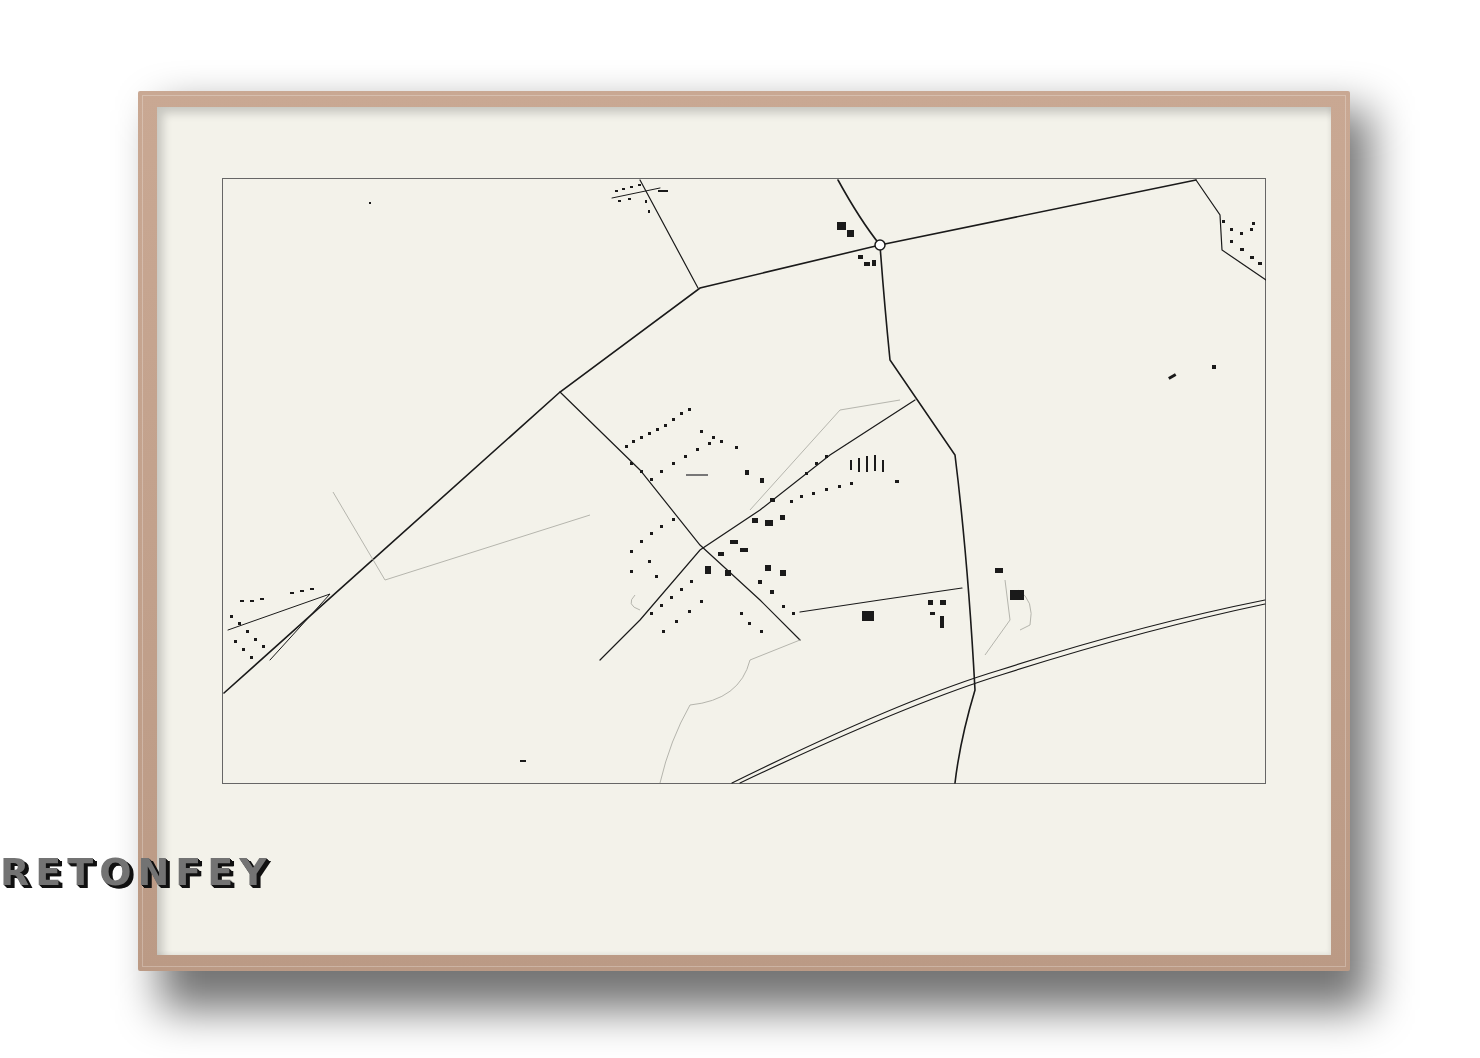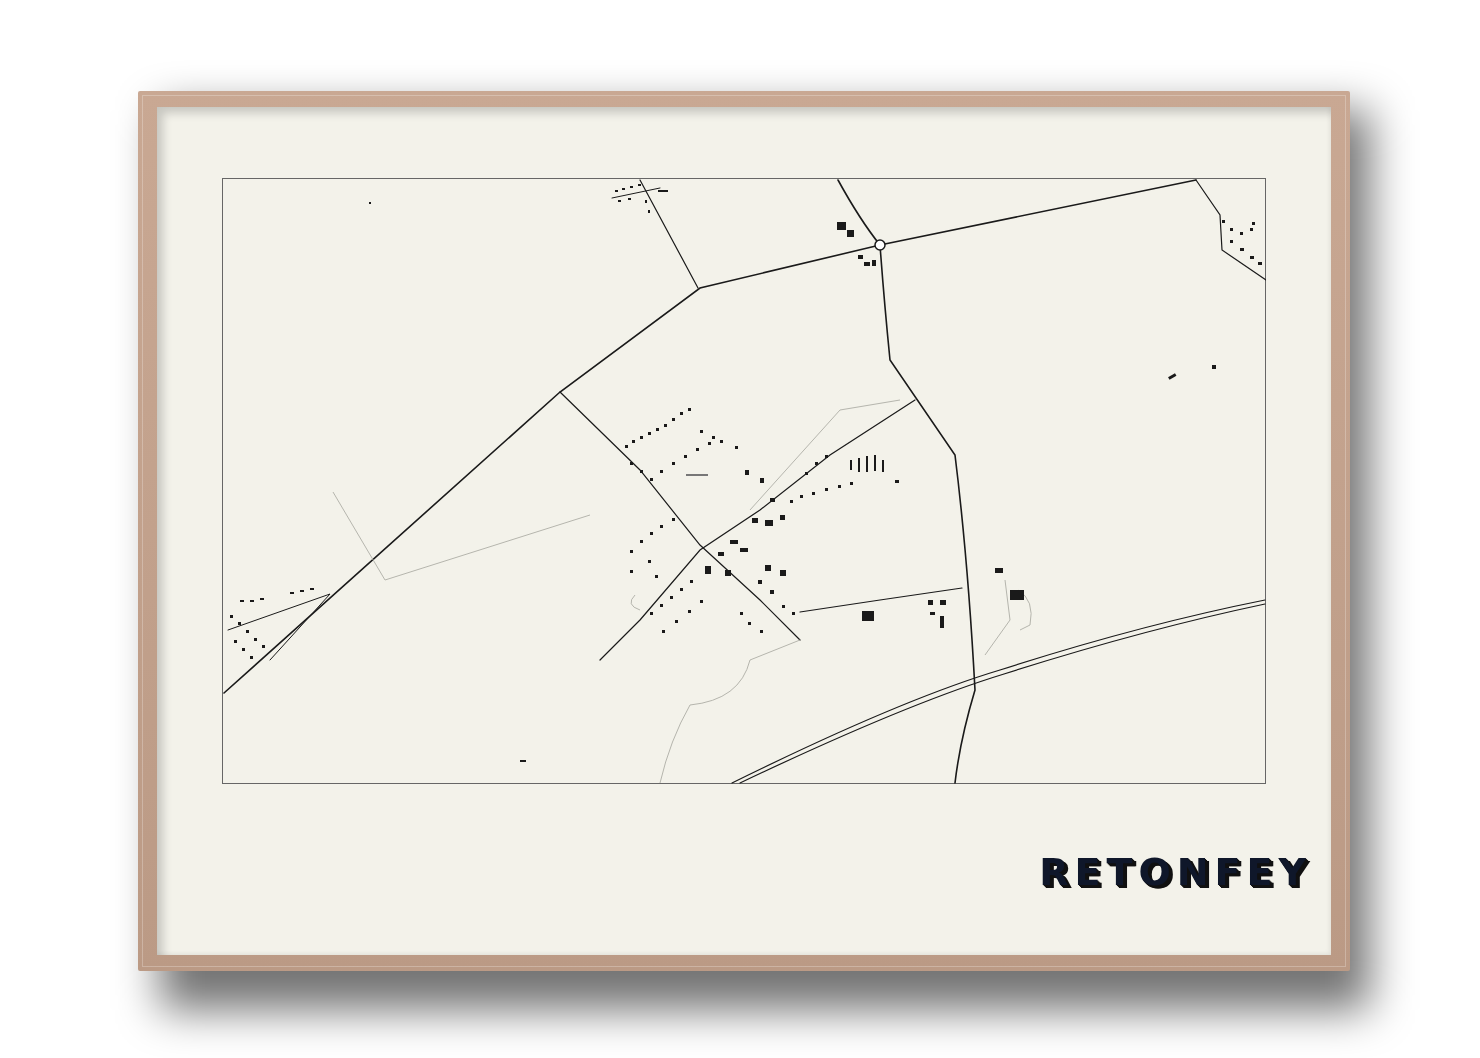--- a/index.html
+++ b/index.html
@@ -4,22 +4,22 @@
 <style>
   html, body { margin:0; padding:0; }
   body { width:1480px; height:1058px; background:#ffffff; position:relative; overflow:hidden; font-family:"DejaVu Sans", sans-serif; }
   .shadow { position:absolute; left:160px; top:110px; width:1210px; height:900px; background:rgba(0,0,0,0.55); filter:blur(22px); border-radius:4px; }
   .frame { position:absolute; left:138px; top:91px; width:1212px; height:880px; box-sizing:border-box;
            background:linear-gradient(180deg,#c9a893 0%,#bb9a85 100%); border-radius:2px; }
   .frame-inner { position:absolute; left:19px; top:16px; right:19px; bottom:16px; background:#f3f2ea;
            box-shadow: inset 6px 6px 10px rgba(0,0,0,0.18), inset -2px -2px 4px rgba(0,0,0,0.05); }
   .frame:before { content:""; position:absolute; left:4px; top:4px; right:4px; bottom:4px; border:1px solid rgba(255,255,255,0.25); pointer-events:none; }
   .map { position:absolute; left:222px; top:178px; width:1044px; height:606px; }
-  .title { position:absolute; left:0; top:850px; width:1312px; text-align:right;
-           font-family:"DejaVu Sans", sans-serif; font-weight:bold; font-size:38px; letter-spacing:6px; color:#0f172a;
+  .title { position:absolute; left:0; top:850px; width:1312px; text-align:left;
+           font-family:"DejaVu Sans", sans-serif; font-weight:bold; font-size:38px; letter-spacing:6px; color:#737373;
            text-shadow: 1px 1px 0 #111, 2px 2px 0 #111, 3px 3px 0 #111, 4px 3px 0 #111; }
 </style>
 </head>
 <body>
 
 <div class="shadow"></div>
 
 <div class="frame">
   <div class="frame-inner"></div>
 </div>

